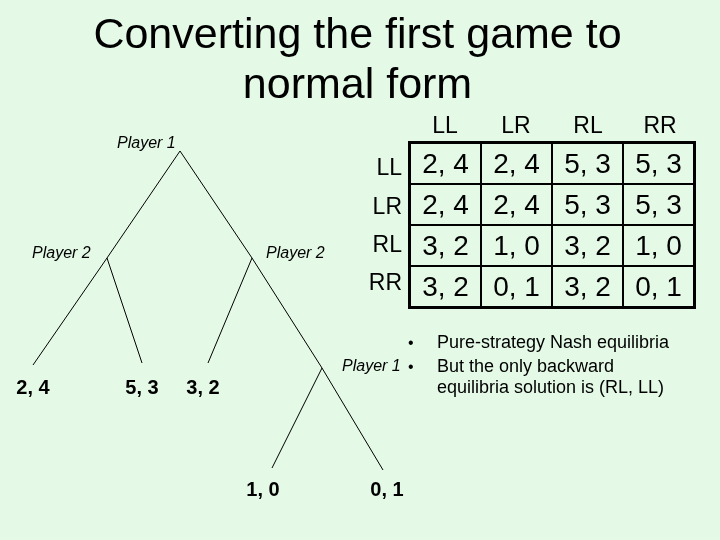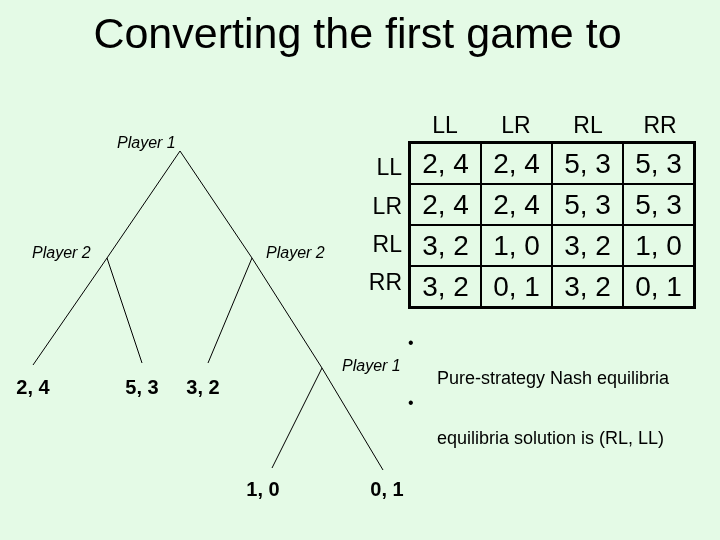--- a/index.html
+++ b/index.html
@@ -83,29 +83,30 @@
     font-size: 18px;
     line-height: 21px;
   }
   .bullet-item { display: flex; }
   .bullet-item + .bullet-item { margin-top: 3px; }
   .bullet-marker {
     flex: none;
     width: 29px;
     font-size: 16px;
   }
-  .bullet-text { flex: 1; margin-top: 36px; }
+  .bullet-text { flex: 1; }
 </style>
 </head>
 <body>
 
 <div class="slide">
 
   <h1 class="title">
     <span style="display:block">Converting the first game to</span>
+    <span style="display:block">normal form</span>
   </h1>
 
   <svg class="tree-svg" width="720" height="540" viewBox="0 0 720 540">
     <line x1="180" y1="151" x2="107" y2="258" stroke="#000" stroke-width="1"></line>
     <line x1="180" y1="151" x2="252" y2="258" stroke="#000" stroke-width="1"></line>
     <line x1="107" y1="258" x2="33" y2="365" stroke="#000" stroke-width="1"></line>
     <line x1="107" y1="258" x2="142" y2="363" stroke="#000" stroke-width="1"></line>
     <line x1="252" y1="258" x2="208" y2="363" stroke="#000" stroke-width="1"></line>
     <line x1="252" y1="258" x2="322" y2="368" stroke="#000" stroke-width="1"></line>
     <line x1="322" y1="368" x2="272" y2="468" stroke="#000" stroke-width="1"></line>
@@ -165,18 +166,19 @@
   <div class="bullets">
     <div class="bullet-item">
       <span class="bullet-marker">•</span>
       <span class="bullet-text">
         <span style="display:block">Pure-strategy Nash equilibria</span>
       </span>
     </div>
     <div class="bullet-item">
       <span class="bullet-marker">•</span>
       <span class="bullet-text">
+        <span style="display:block">But the only backward</span>
         <span style="display:block">equilibria solution is (RL, LL)</span>
       </span>
     </div>
   </div>
 
 </div>
 
 </body></html>

